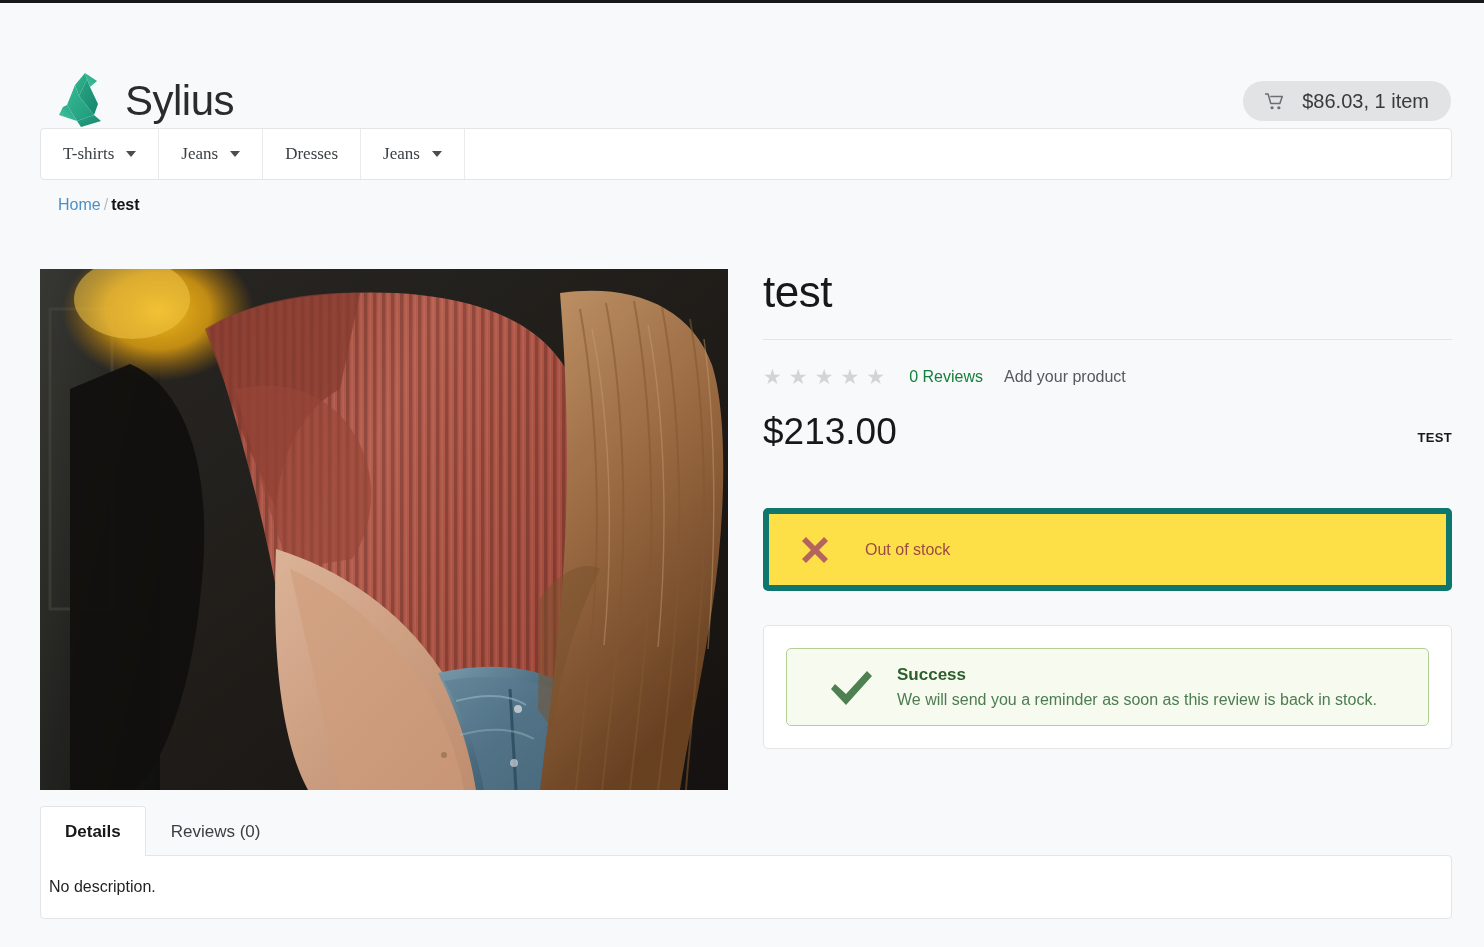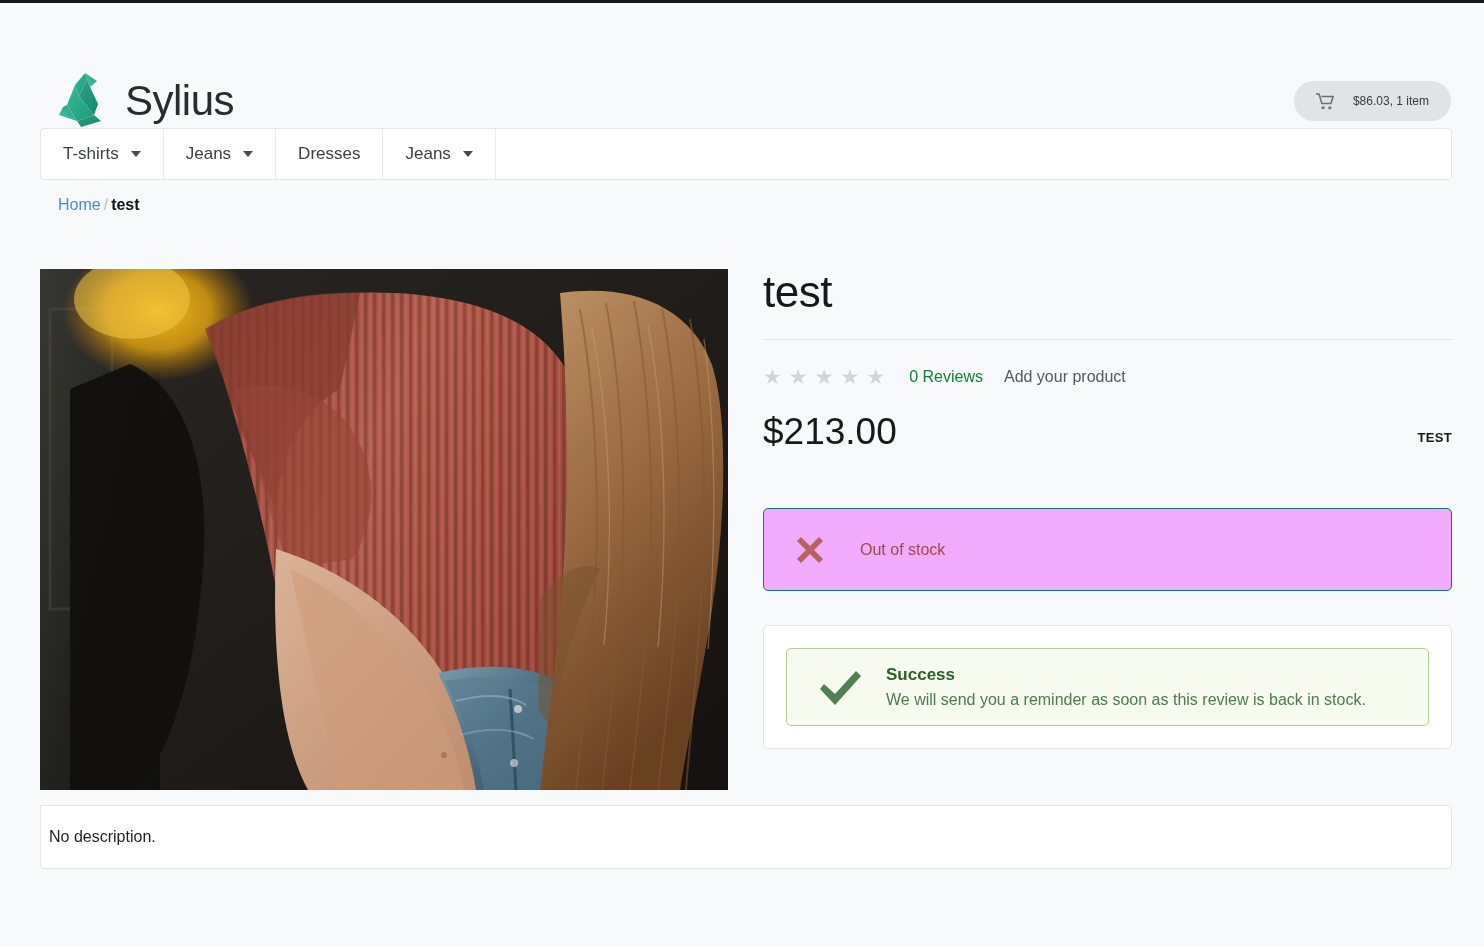--- a/index.html
+++ b/index.html
@@ -37,41 +37,41 @@
   .logo-mark { width: 52px; height: 60px; display: block; }
   .brand-name {
     font-size: 42px; font-weight: 400; color: #2b2b2b;
     letter-spacing: -0.5px; line-height: 1;
   }
   .cart-pill {
     position: absolute; right: 33px; top: 38px;
     height: 40px; padding: 0 22px;
     background: #e2e3e5; border: none; border-radius: 20px;
     display: flex; align-items: center; gap: 18px;
-    font-size: 12px; color: #3a3a3c; cursor: pointer;
+    font-size: 20px; color: #3a3a3c; cursor: pointer;
     font-family: "Liberation Sans", sans-serif;
   }
   .cart-ico { width: 19px; height: 17px; display: block; }
 
   
   .navbar {
     position: absolute; left: 40px; top: 128px;
     width: 1412px; height: 52px;
     background: #ffffff;
     border: 1px solid #e4e5e7;
     border-radius: 4px;
     display: flex; align-items: stretch;
   }
   .nav-item {
     display: flex; align-items: center; gap: 12px;
     padding: 0 22px;
     border-right: 1px solid #e9eaec;
     font-size: 17px; color: #3d4043;
     cursor: pointer; background: transparent;
-    font-family: Liberation Sans, sans-serif;
+    font-family: Liberation Serif, serif;
     white-space: nowrap;
   }
   .caret {
     width: 0; height: 0;
     border-left: 5px solid transparent;
     border-right: 5px solid transparent;
     border-top: 6px solid #4a4d50;
     display: inline-block;
   }
   .nav-filler { flex: 1; }
@@ -118,41 +118,41 @@
     margin-top: 26px;
   }
   .price { font-size: 37px; font-weight: normal; color: #17181a; line-height: 1; }
   .brand-tag {
     font-size: 13px; font-weight: bold; color: #17181a;
     letter-spacing: 0.3px; padding-bottom: 5px;
   }
 
   .alert-oos {
     margin-top: 58px;
-    background: #f0abfc;
-    border: 1px solid #0f766e;
+    background: #fde047;
+    border: 6px solid #0f766e;
     border-radius: 5px;
     height: 83px;
     display: flex; align-items: center; padding: 0 26px;
   }
   .x-ico { width: 40px; height: 40px; display: block; margin-right: 30px; }
   .oos-text { font-size: 16px; color: #9c4a46; }
 
   .card-success {
     margin-top: 34px;
     background: #ffffff;
     border: 1px solid #e4e5e7;
     border-radius: 5px;
     padding: 22px;
   }
   .alert-success {
     background: #f7fbef;
     border: 1px solid #b4cf95;
     border-radius: 5px;
-    padding: 16px 23px;
+    padding: 16px 34px;
     display: flex; align-items: center;
   }
   .check-ico { width: 48px; height: 44px; display: block; margin-right: 22px; margin-left: 6px; }
   .succ-title { font-size: 17px; font-weight: bold; color: #2c5f2d; margin-bottom: 6px; }
   .succ-msg { font-size: 16px; color: #4c7c50; }
 
   
   .tabs-wrap { position: absolute; left: 40px; top: 806px; width: 1412px; }
   .tab-strip { display: flex; align-items: flex-end; height: 50px; }
   .tab {
@@ -379,18 +379,26 @@
           <div>
             <div class="succ-title">Success</div>
             <div class="succ-msg">We will send you a reminder as soon as this review is back in stock.</div>
           </div>
         </div>
       </div>
     </div>
   </div>
 
   <div class="tabs-wrap">
+    <div class="tab-strip">
+      <div class="tab active">
+        <span>Details</span>
+      </div>
+      <div class="tab">
+        <span>Reviews (0)</span>
+      </div>
+    </div>
     <div class="tab-panel">
       <span>No description.</span>
     </div>
   </div>
 
 </div>
 
 </body></html>

